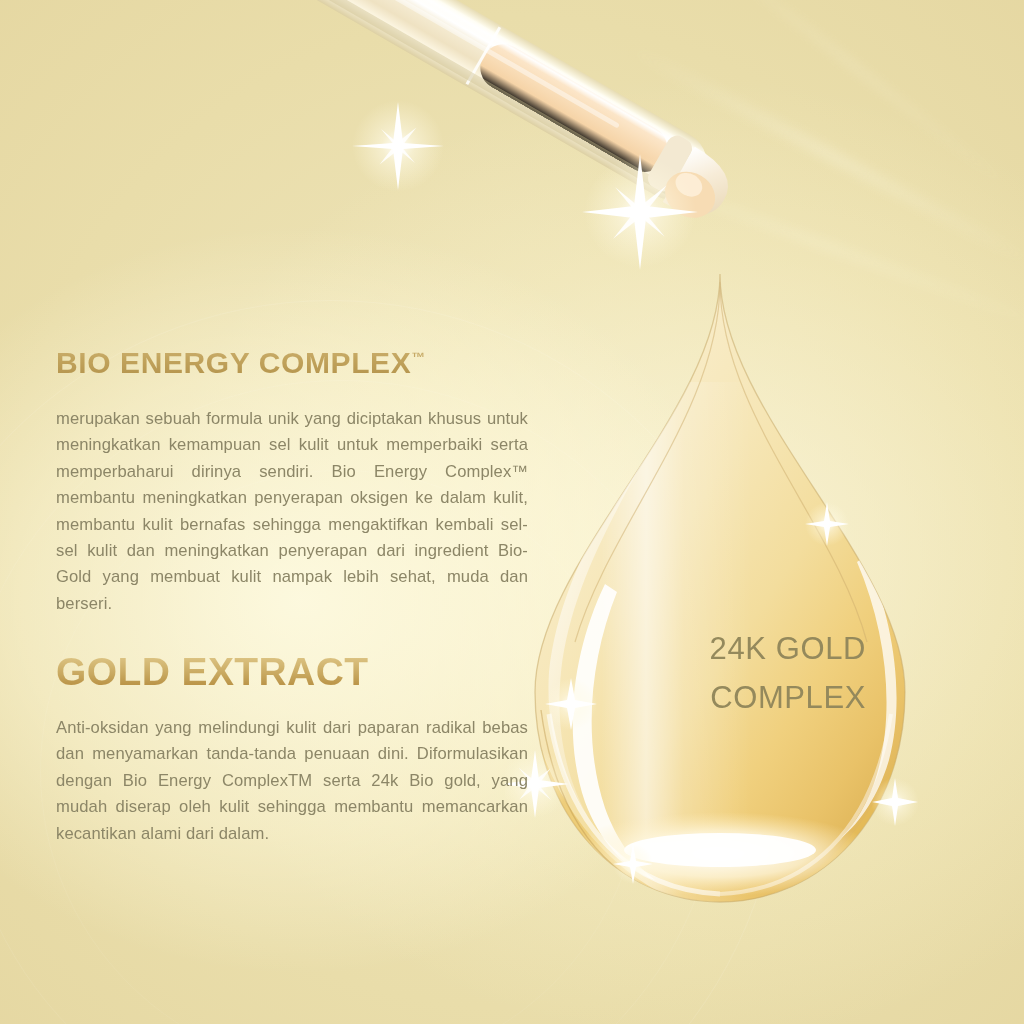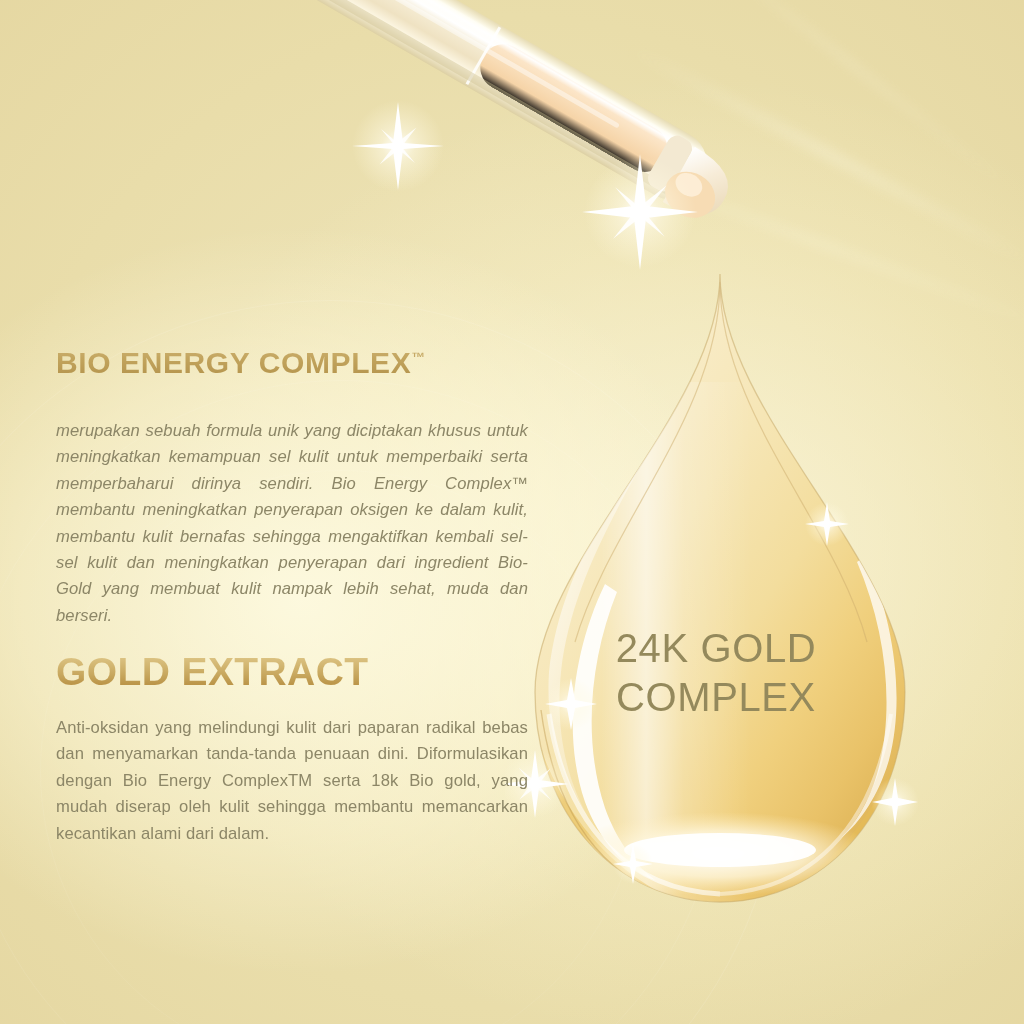--- a/index.html
+++ b/index.html
@@ -40,27 +40,27 @@
   .h-gold{
     font-size:39px;letter-spacing:.4px;
     background-image:linear-gradient(180deg,#e6d49a 0%,#d9bf7d 22%,#c8a85f 55%,#bb9549 78%,#cdb273 100%);
   }
   h2 sup{font-size:.46em;vertical-align:super;letter-spacing:0;}
   p.body{
     margin:0;color:#8c8667;font-size:16.6px;line-height:26.4px;
     text-align:justify;text-justify:inter-word;letter-spacing:.1px;
   }
   #sec1{top:326px;}
-  #sec1 p{margin-top:38px;font-style:italic;}
+  #sec1 p{margin-top:26px;}
   #sec2{top:650px;}
   #sec2 p{margin-top:21px;}
 
   #drop-label{
     position:absolute;left:566px;top:624px;width:300px;
-    text-align:center;color:#94895c;font-size:40px;line-height:49px;
+    text-align:right;color:#94895c;font-size:31px;line-height:49px;
     letter-spacing:.6px;font-weight:normal;
   }
 </style>
 </head>
 <body>
 
 <div id="poster">
 
   <div class="ring" style="left:-120px;top:300px;width:900px;height:900px;opacity:.30;"></div>
   <div class="ring" style="left:-40px;top:380px;width:760px;height:760px;opacity:.22;"></div>
@@ -233,16 +233,16 @@
     <div>COMPLEX</div>
   </div>
 
   <div class="col" id="sec1">
     <h2 class="h-bio"><span>BIO ENERGY COMPLEX</span><sup>™</sup></h2>
     <p class="body">merupakan sebuah formula unik yang diciptakan khusus untuk meningkatkan  kemampuan sel kulit untuk memperbaiki serta memperbaharui dirinya sendiri. Bio Energy Complex™  membantu meningkatkan penyerapan oksigen ke dalam kulit, membantu kulit bernafas sehingga mengaktifkan kembali sel-sel kulit  dan meningkatkan penyerapan dari ingredient Bio-Gold yang membuat kulit nampak lebih sehat, muda dan berseri.</p>
   </div>
 
   <div class="col" id="sec2">
     <h2 class="h-gold"><span>GOLD EXTRACT</span></h2>
-    <p class="body">Anti-oksidan yang melindungi kulit dari paparan radikal bebas dan menyamarkan tanda-tanda penuaan dini. Diformulasikan dengan  Bio Energy ComplexTM serta 18k Bio gold, yang mudah diserap oleh kulit sehingga membantu memancarkan kecantikan alami dari dalam.</p>
+    <p class="body">Anti-oksidan yang melindungi kulit dari paparan radikal bebas dan menyamarkan tanda-tanda penuaan dini. Diformulasikan dengan  Bio Energy ComplexTM serta 24k Bio gold, yang mudah diserap oleh kulit sehingga membantu memancarkan kecantikan alami dari dalam.</p>
   </div>
 
 </div>
 
 </body></html>

